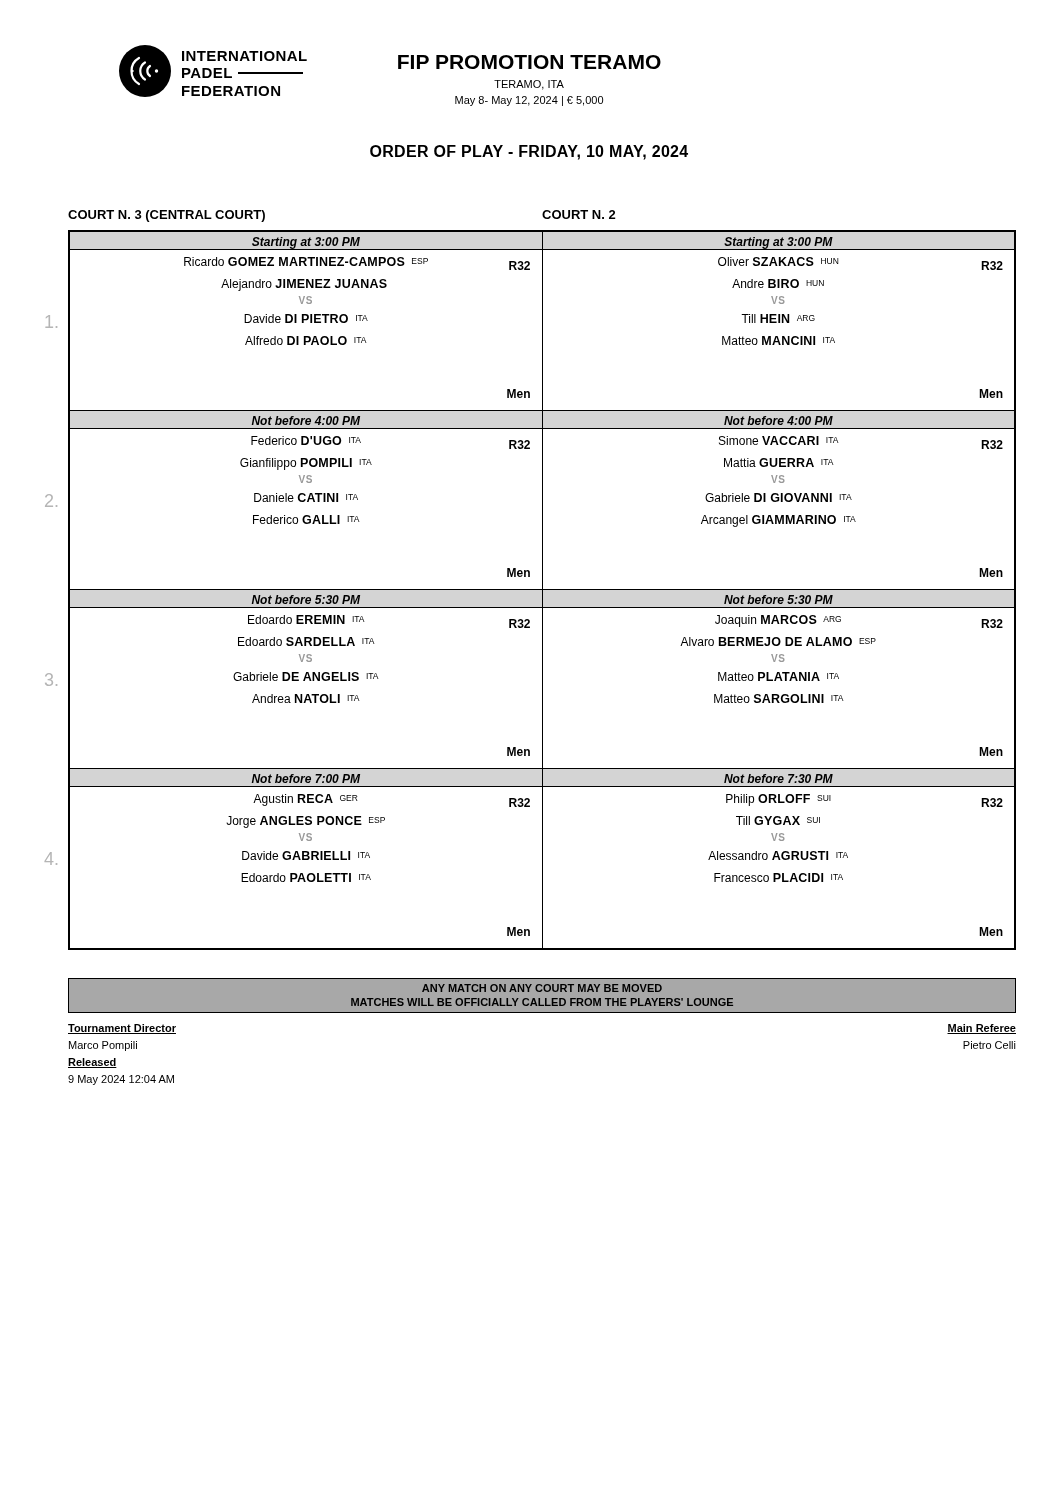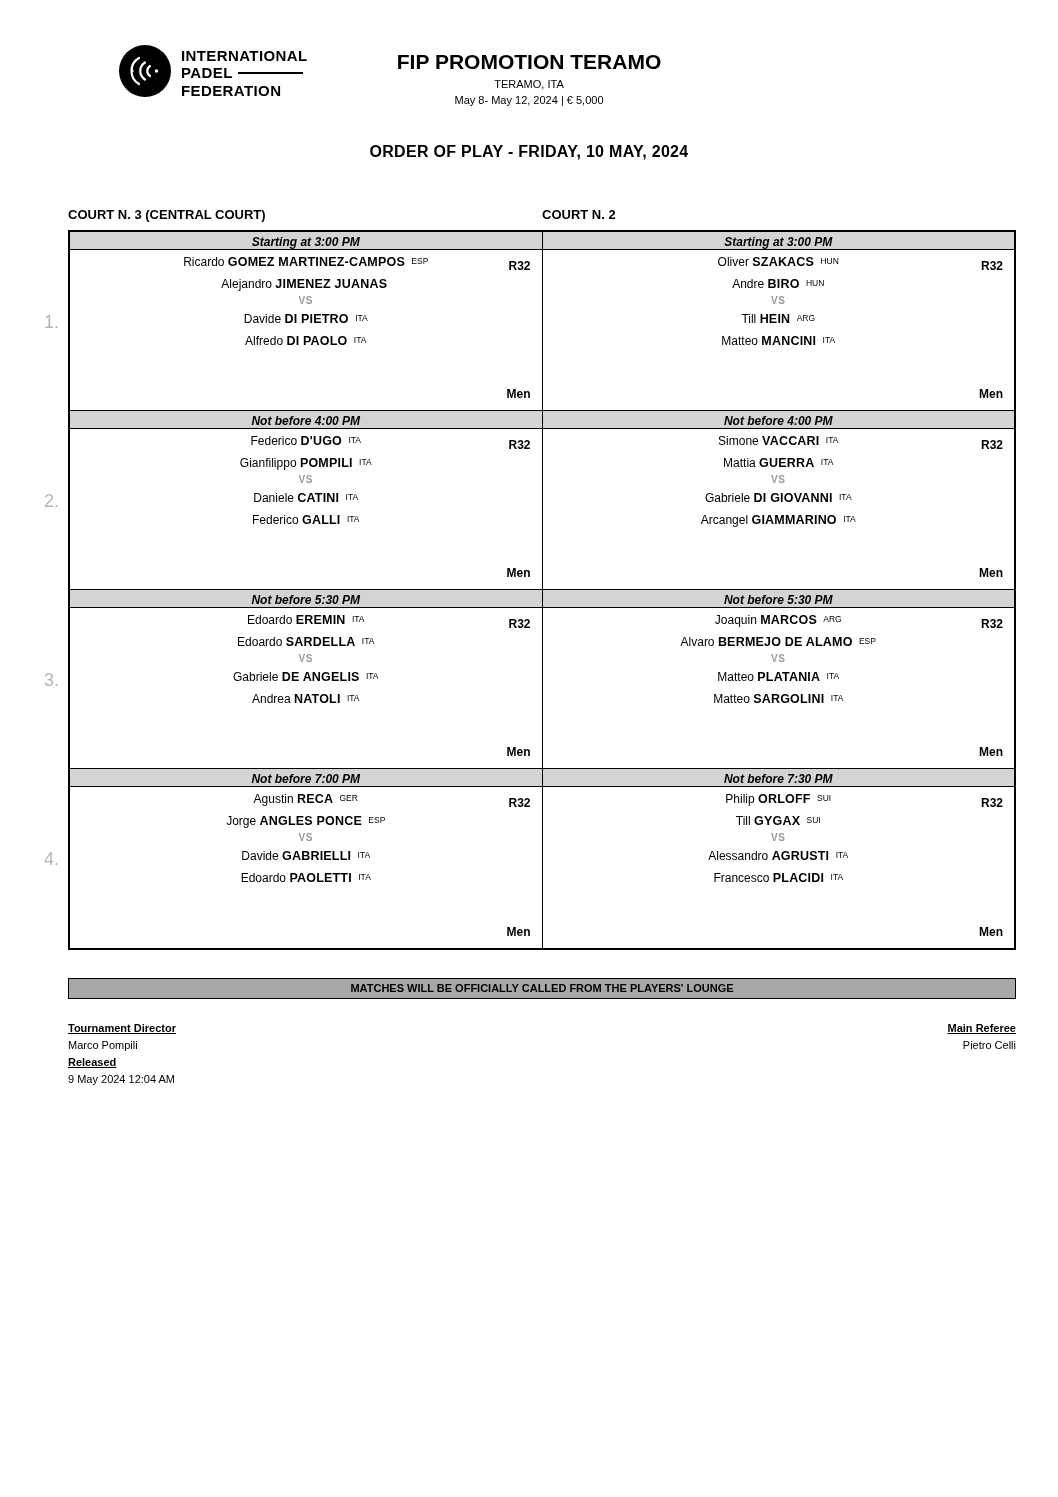--- a/index.html
+++ b/index.html
@@ -386,20 +386,21 @@
           </div>
         </div>
         <div class="category">Men</div>
       </div>
 
     </div>
   </div>
 </div>
 
   <div class="notice">
+    <div>ANY MATCH ON ANY COURT MAY BE MOVED</div>
     <div>MATCHES WILL BE OFFICIALLY CALLED FROM THE PLAYERS' LOUNGE</div>
   </div>
 
   <div class="footer-left">
     <div class="f-label">Tournament Director</div>
     <div>Marco Pompili</div>
     <div class="f-label">Released</div>
     <div>9 May 2024  12:04 AM</div>
   </div>
   <div class="footer-right">

